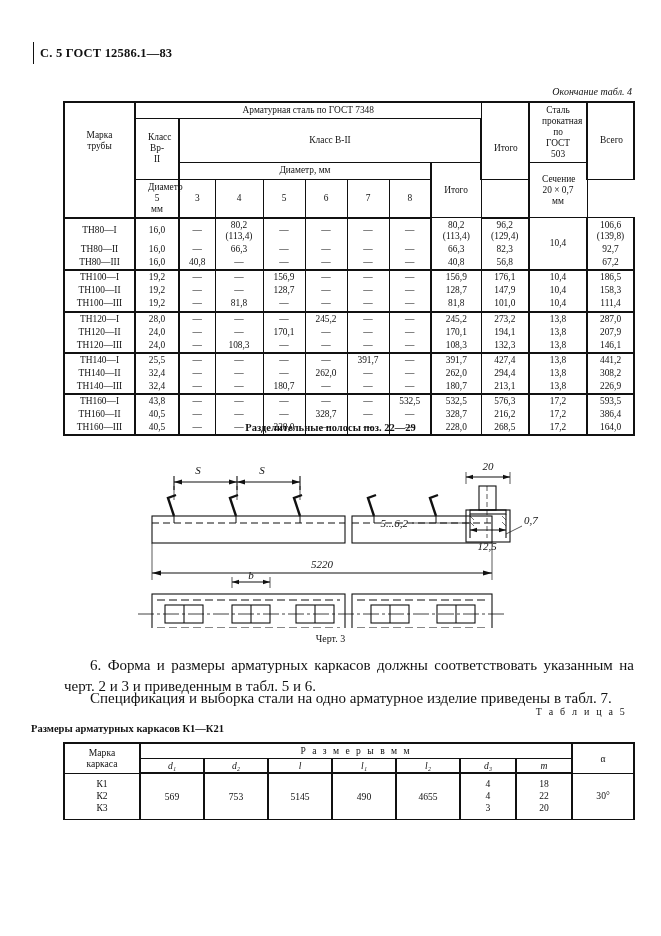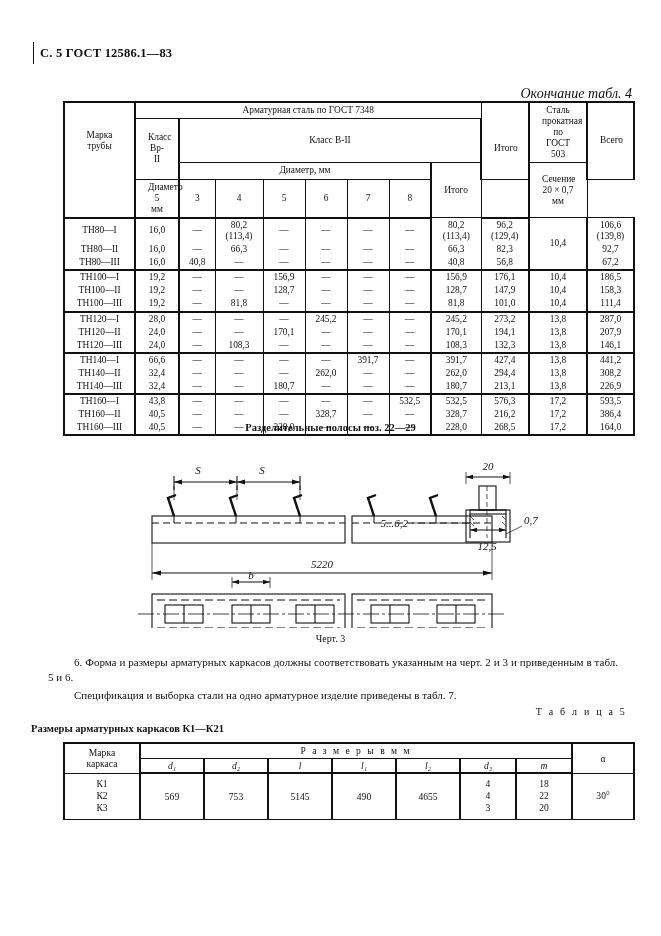--- a/index.html
+++ b/index.html
@@ -17,21 +17,21 @@
   
   .pg-header {
     position:absolute; left:40px; top:46px;
     font-weight:bold; font-size:12.5px; letter-spacing:.2px;
   }
   .left-rule {
     position:absolute; left:33px; top:42px; width:1px; height:22px; background:#111;
   }
   .tbl-continued {
     position:absolute; right:29px; top:86px;
-    font-style: italic; font-size:14px;
+    font-style: italic; font-size:10px;
   }
 
   
   table.gost {
     border-collapse: collapse;
     table-layout: fixed;
     font-size: 9.4px;
     line-height: 1.18;
   }
   table.gost td, table.gost th {
@@ -63,21 +63,21 @@
     font-weight:bold; font-size:10.5px;
   }
   #fig-caption {
     position:absolute; width:100%; text-align:center; top:633px;
     font-size:10px;
   }
   #drawing { position:absolute; left:0; top:438px; width:661px; height:190px; }
 
   
   .para {
-    position:absolute; font-size:11px; line-height:1.38; text-align:justify;
+    position:absolute; font-size:15px; line-height:1.38; text-align:justify;margin-left:16px;
   }
   #para1 { left:48px; top:655px; width:570px; text-indent:26px; }
   #para2 { left:48px; top:688px; width:570px; text-indent:26px; }
   #tbl5-label {
     position:absolute; right:34px; top:706px; font-size:10px; letter-spacing:2.2px;
   }
   #tbl5-title {
     position:absolute; width:100%; text-align:left; top:723px;
     font-weight:bold; font-size:10.5px;padding-left:31px;
   }
@@ -272,21 +272,21 @@
             <td class="nb-t">—</td>
             <td class="nb-t">—</td>
             <td class="nb-t">—</td>
             <td class="nb-t thick-left">108,3</td>
             <td class="nb-t">132,3</td>
             <td class="nb-t thick-left">13,8</td>
             <td class="nb-t thick-left thick-right">146,1</td>
           </tr>
           <tr class="grp">
             <td class="thick-top nb-b thick-left">ТН140—I</td>
-            <td class="thick-top nb-b thick-left">66,6</td>
+            <td class="thick-top nb-b thick-left">25,5</td>
             <td class="thick-top nb-b thick-left">—</td>
             <td class="thick-top nb-b">—</td>
             <td class="thick-top nb-b">—</td>
             <td class="thick-top nb-b">—</td>
             <td class="thick-top nb-b">391,7</td>
             <td class="thick-top nb-b">—</td>
             <td class="thick-top nb-b thick-left">391,7</td>
             <td class="thick-top nb-b">427,4</td>
             <td class="thick-top nb-b thick-left">13,8</td>
             <td class="thick-top nb-b thick-left thick-right">441,2</td>

